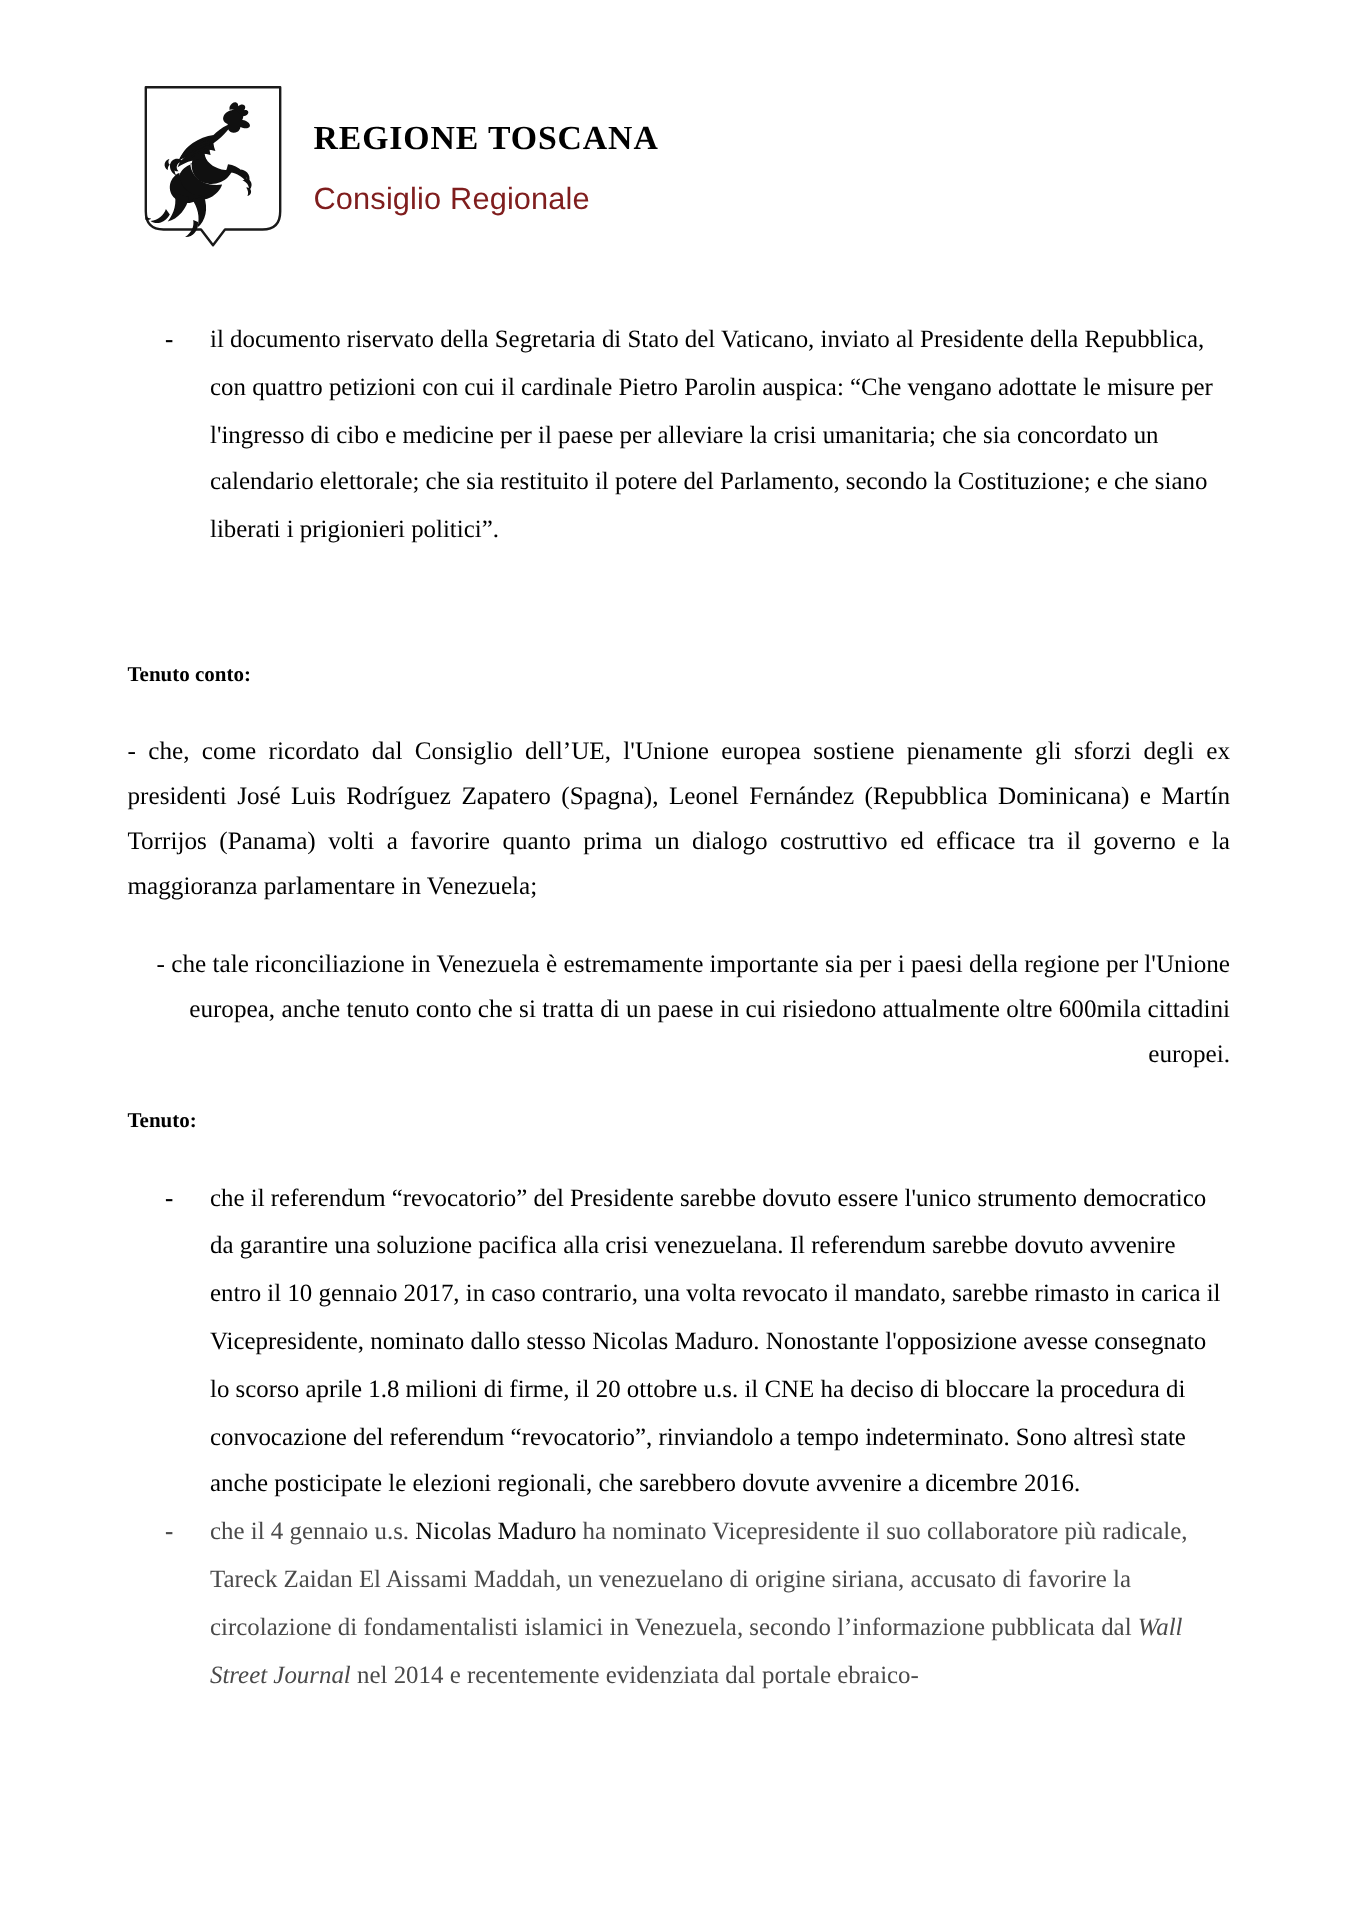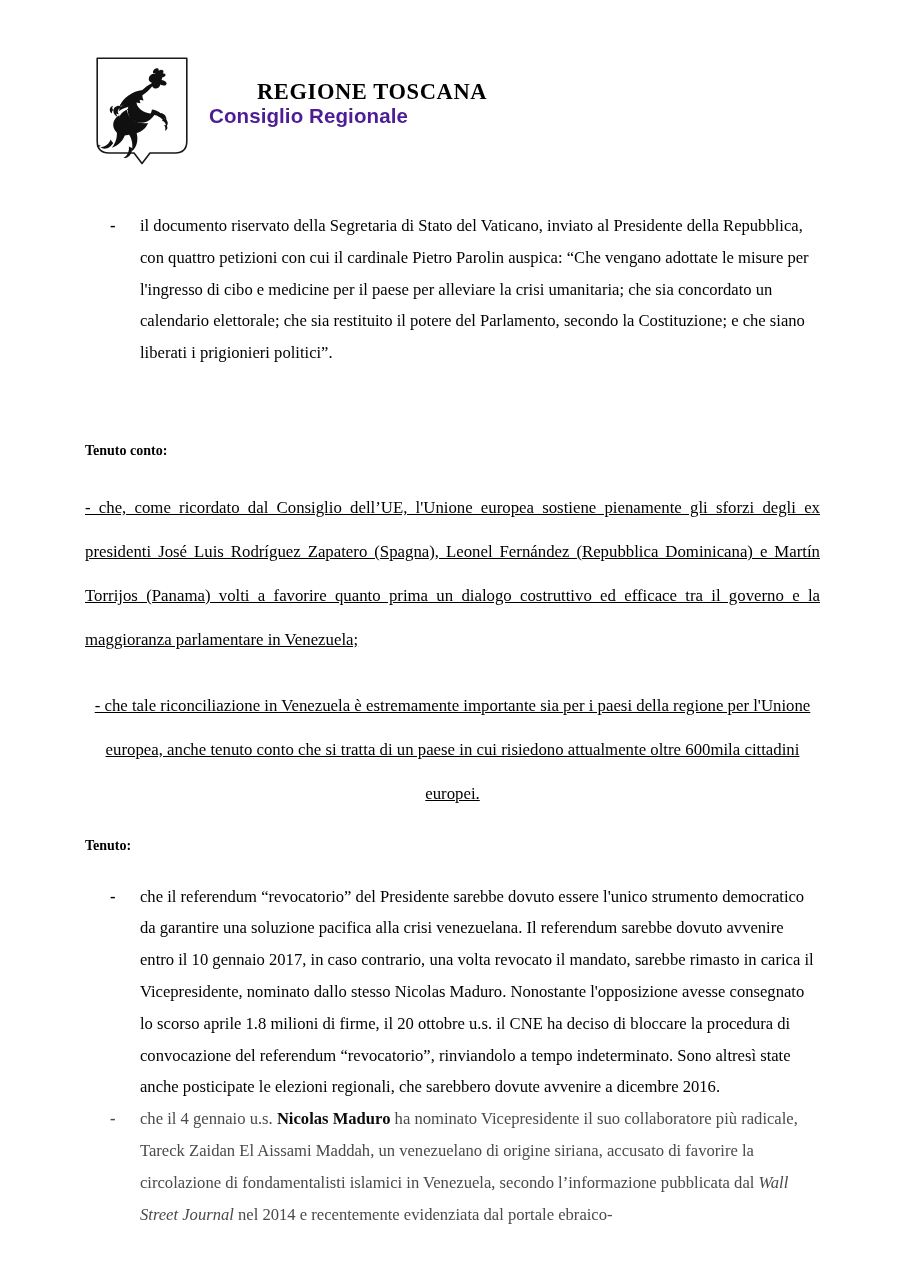--- a/index.html
+++ b/index.html
@@ -43,31 +43,30 @@
     line-height: 1.0;
   }
   .org-name {
     font-family: "Liberation Serif", "DejaVu Serif", serif;
     font-size: 22.5px;
     font-weight: bold;
     letter-spacing: 0.6px;
     color: #000;
     white-space: nowrap;
     display: block;
-    margin-left: 48px;
   }
   .org-sub {
     font-family: "Liberation Sans", "DejaVu Sans", sans-serif;
     font-size: 20.5px;
-    font-weight: bold;
+    font-weight: normal;
     letter-spacing: 0.1px;
-    color: #4c1d95;
+    color: #7f1d1d;
     white-space: nowrap;
     display: block;
-    margin-top: 2px;
+    margin-top: 19px;
   }
 
   
   .content {
     position: absolute;
     left: 85px;
     top: 210px;
     width: 735px;
   }
 
@@ -95,36 +94,35 @@
 
   .section-heading {
     font-size: 14px;
     font-weight: bold;
     line-height: 1.2;
     margin: 0;
   }
 
   .para {
     font-size: 16.8px;
-    line-height: 44px;
+    line-height: 30px;
     text-align: justify;
     text-justify: inter-word;
     margin: 0;
-    text-decoration: underline;
   }
   .para-ragged {
-    text-align: center;
+    text-align: right;
   }
 
   .faded {
     color: #4a4a4a;
   }
   .faded .strong-name {
     color: #0a0a0a;
-    font-weight: 700;
+    font-weight: 400;
   }
   .italic {
     font-style: italic;
   }
 
   
   .gap-lg { height: 74px; }
   .gap-md { height: 22px; }
   .gap-heading { height: 26px; }
 </style>

